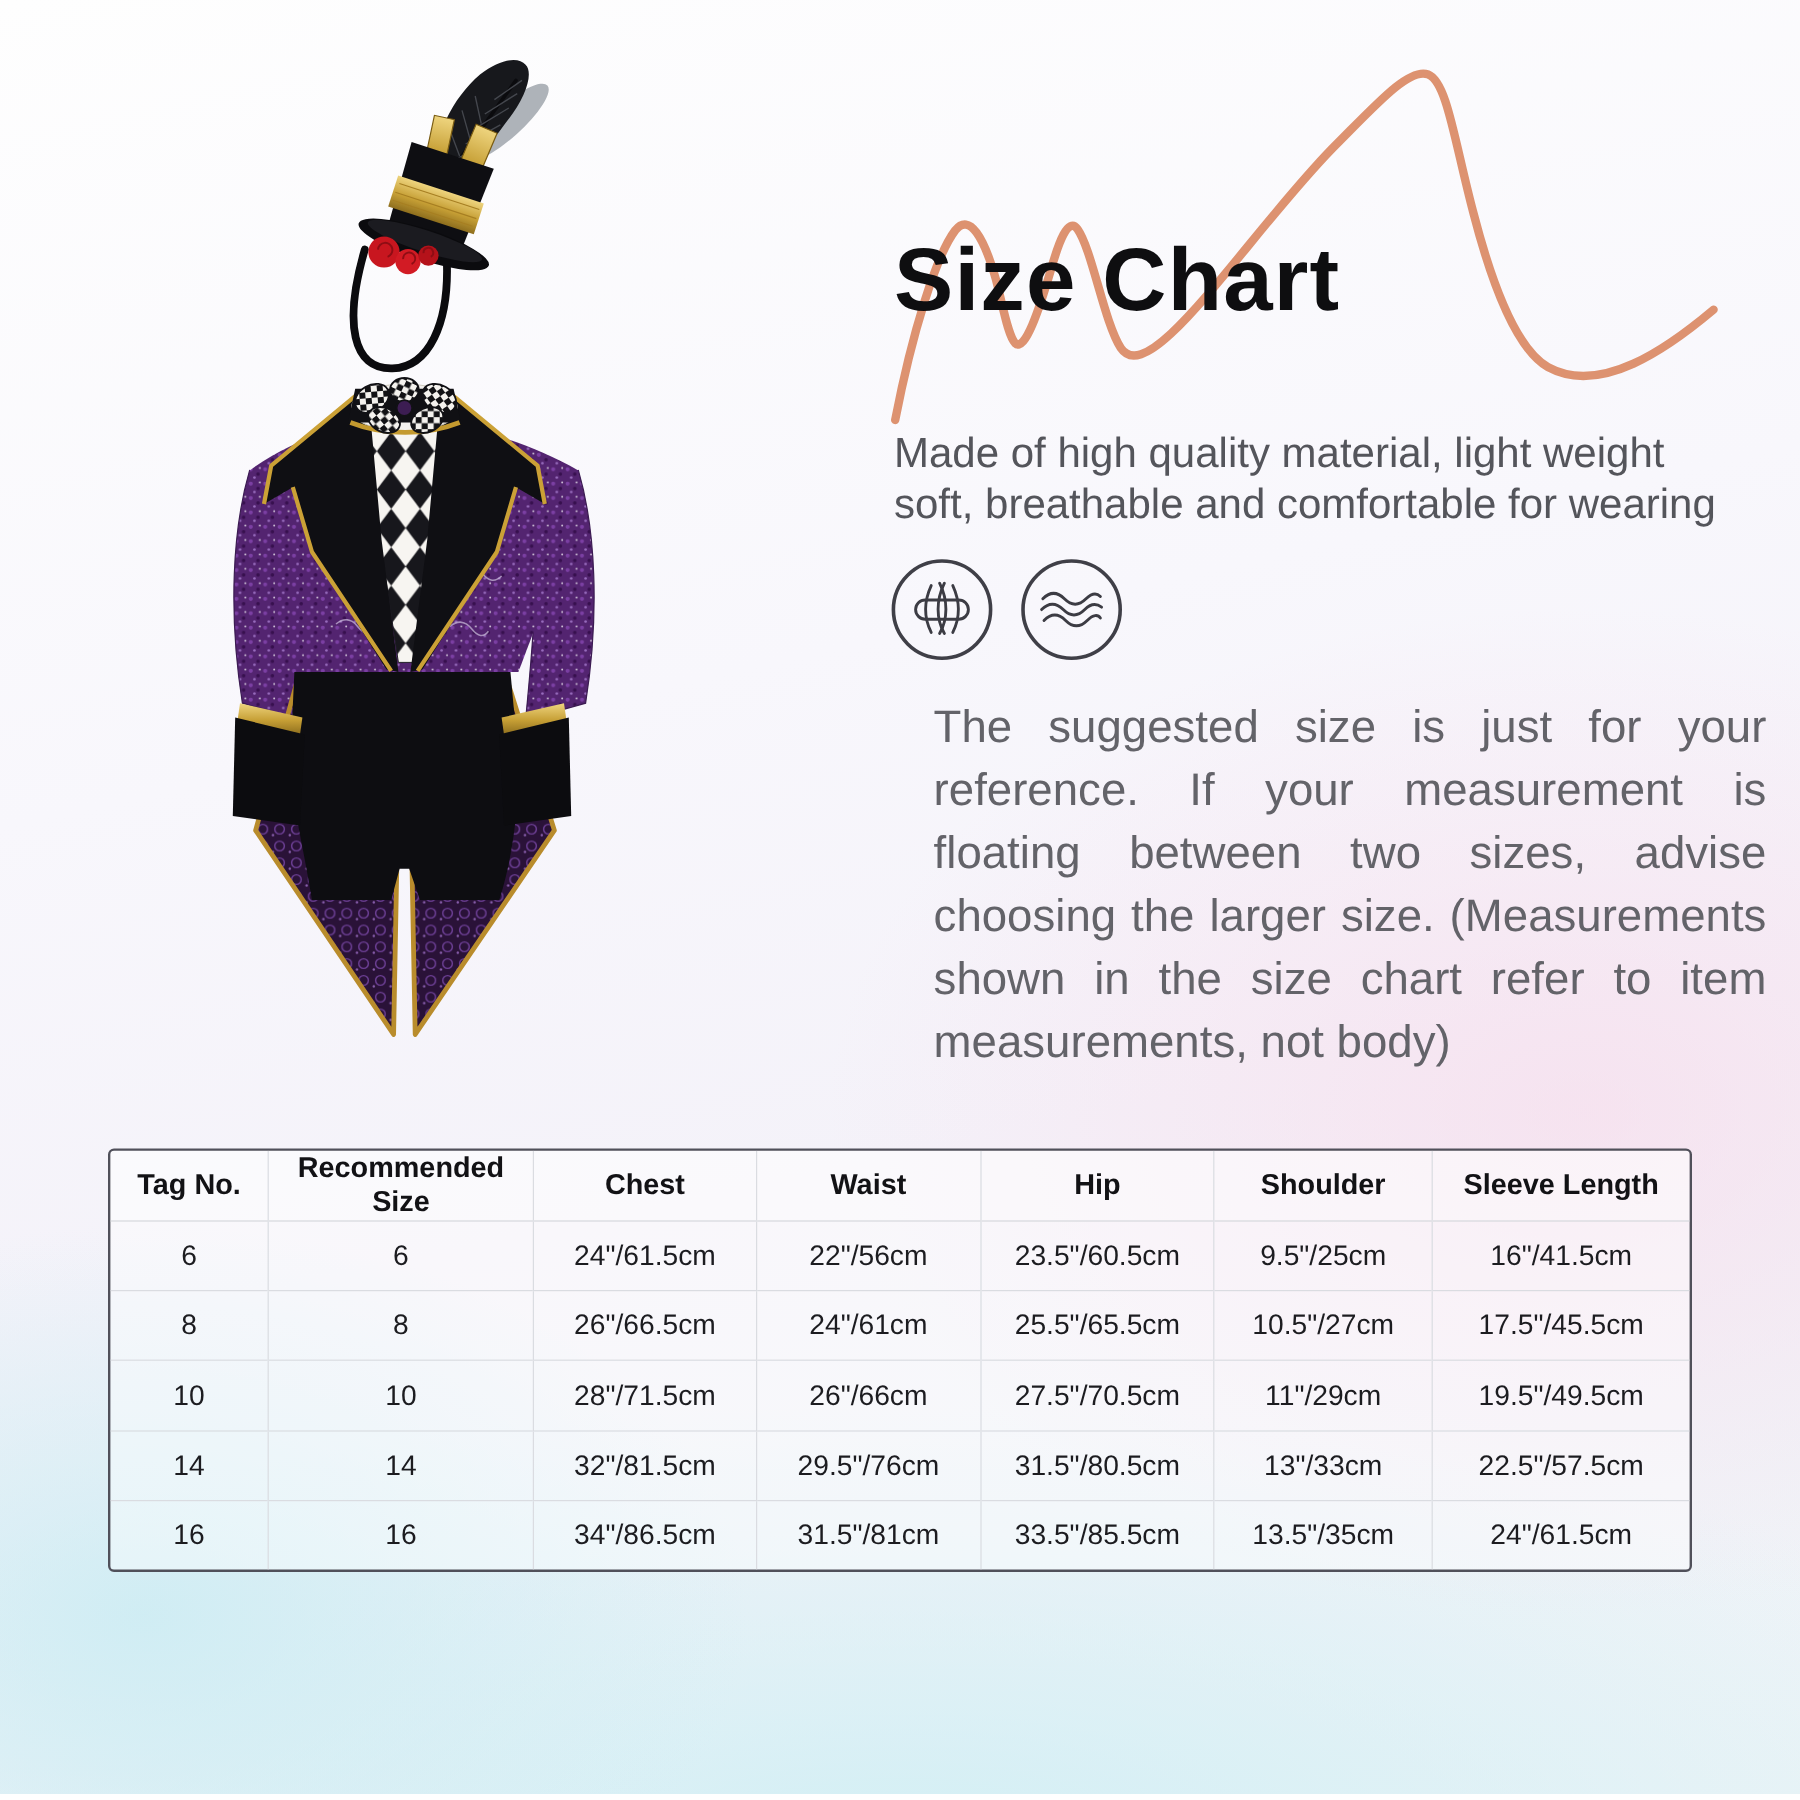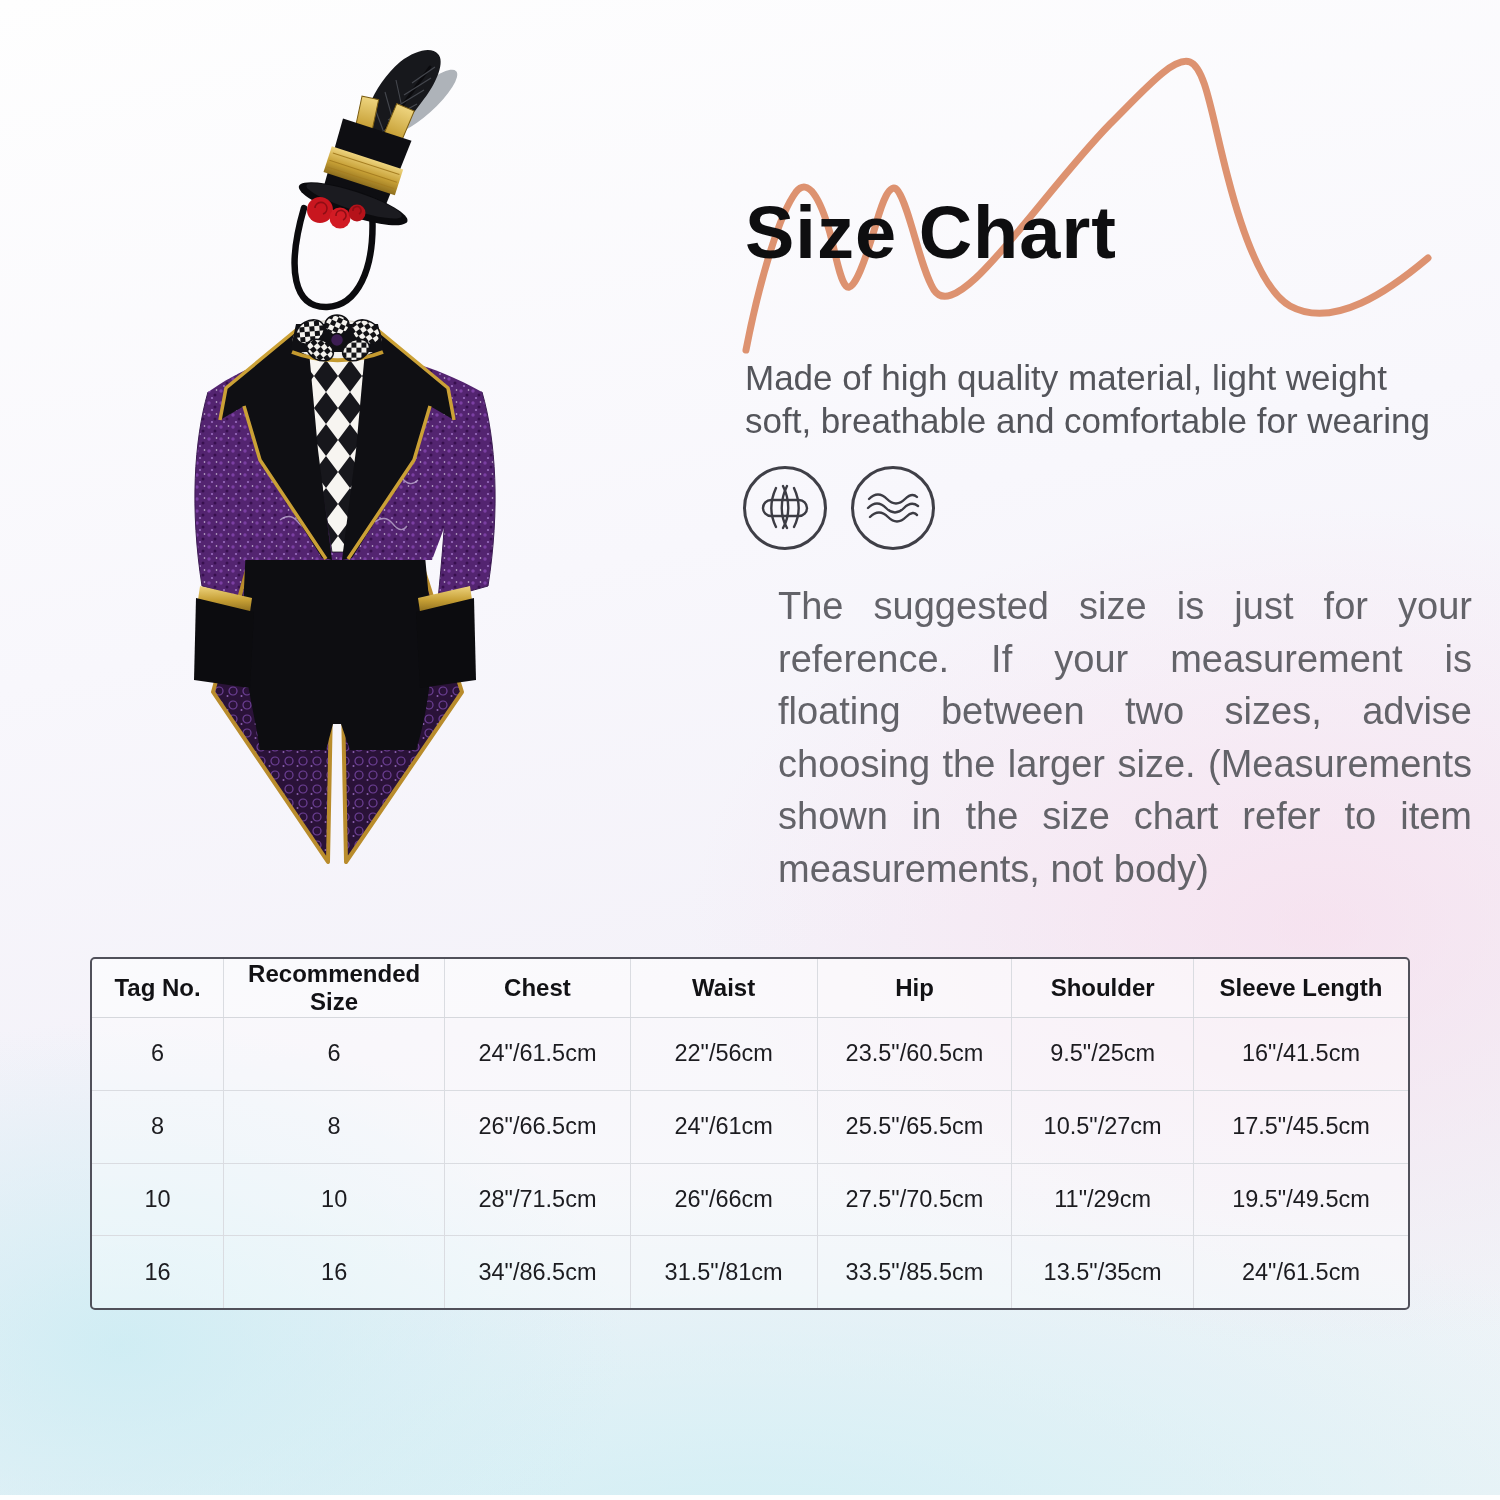--- a/index.html
+++ b/index.html
@@ -275,20 +275,29 @@
           <tr>
             <td>10</td>
             <td>10</td>
             <td>28"/71.5cm</td>
             <td>26"/66cm</td>
             <td>27.5"/70.5cm</td>
             <td>11"/29cm</td>
             <td>19.5"/49.5cm</td>
           </tr>
           <tr>
+            <td>14</td>
+            <td>14</td>
+            <td>32"/81.5cm</td>
+            <td>29.5"/76cm</td>
+            <td>31.5"/80.5cm</td>
+            <td>13"/33cm</td>
+            <td>22.5"/57.5cm</td>
+          </tr>
+          <tr>
             <td>16</td>
             <td>16</td>
             <td>34"/86.5cm</td>
             <td>31.5"/81cm</td>
             <td>33.5"/85.5cm</td>
             <td>13.5"/35cm</td>
             <td>24"/61.5cm</td>
           </tr>
         </tbody>
     </table>

